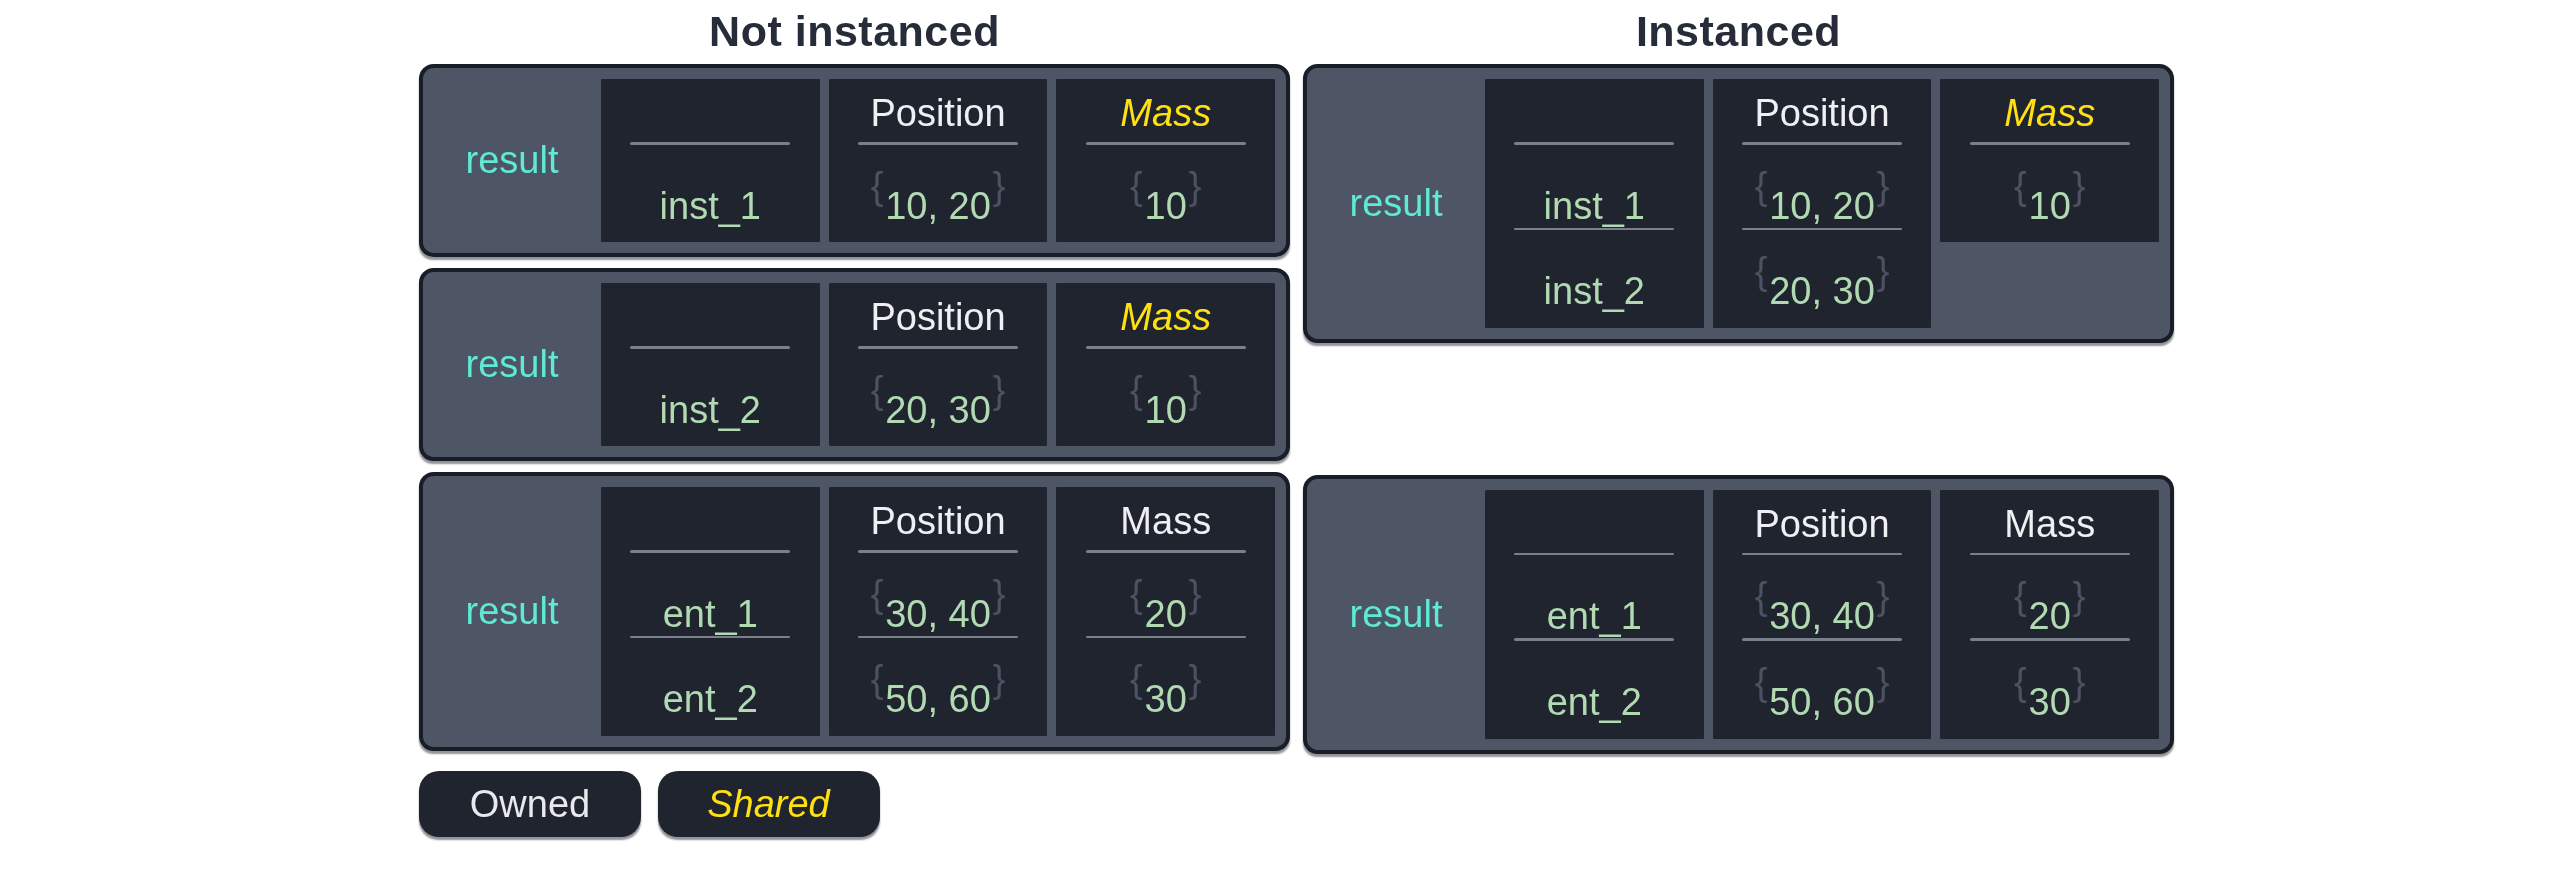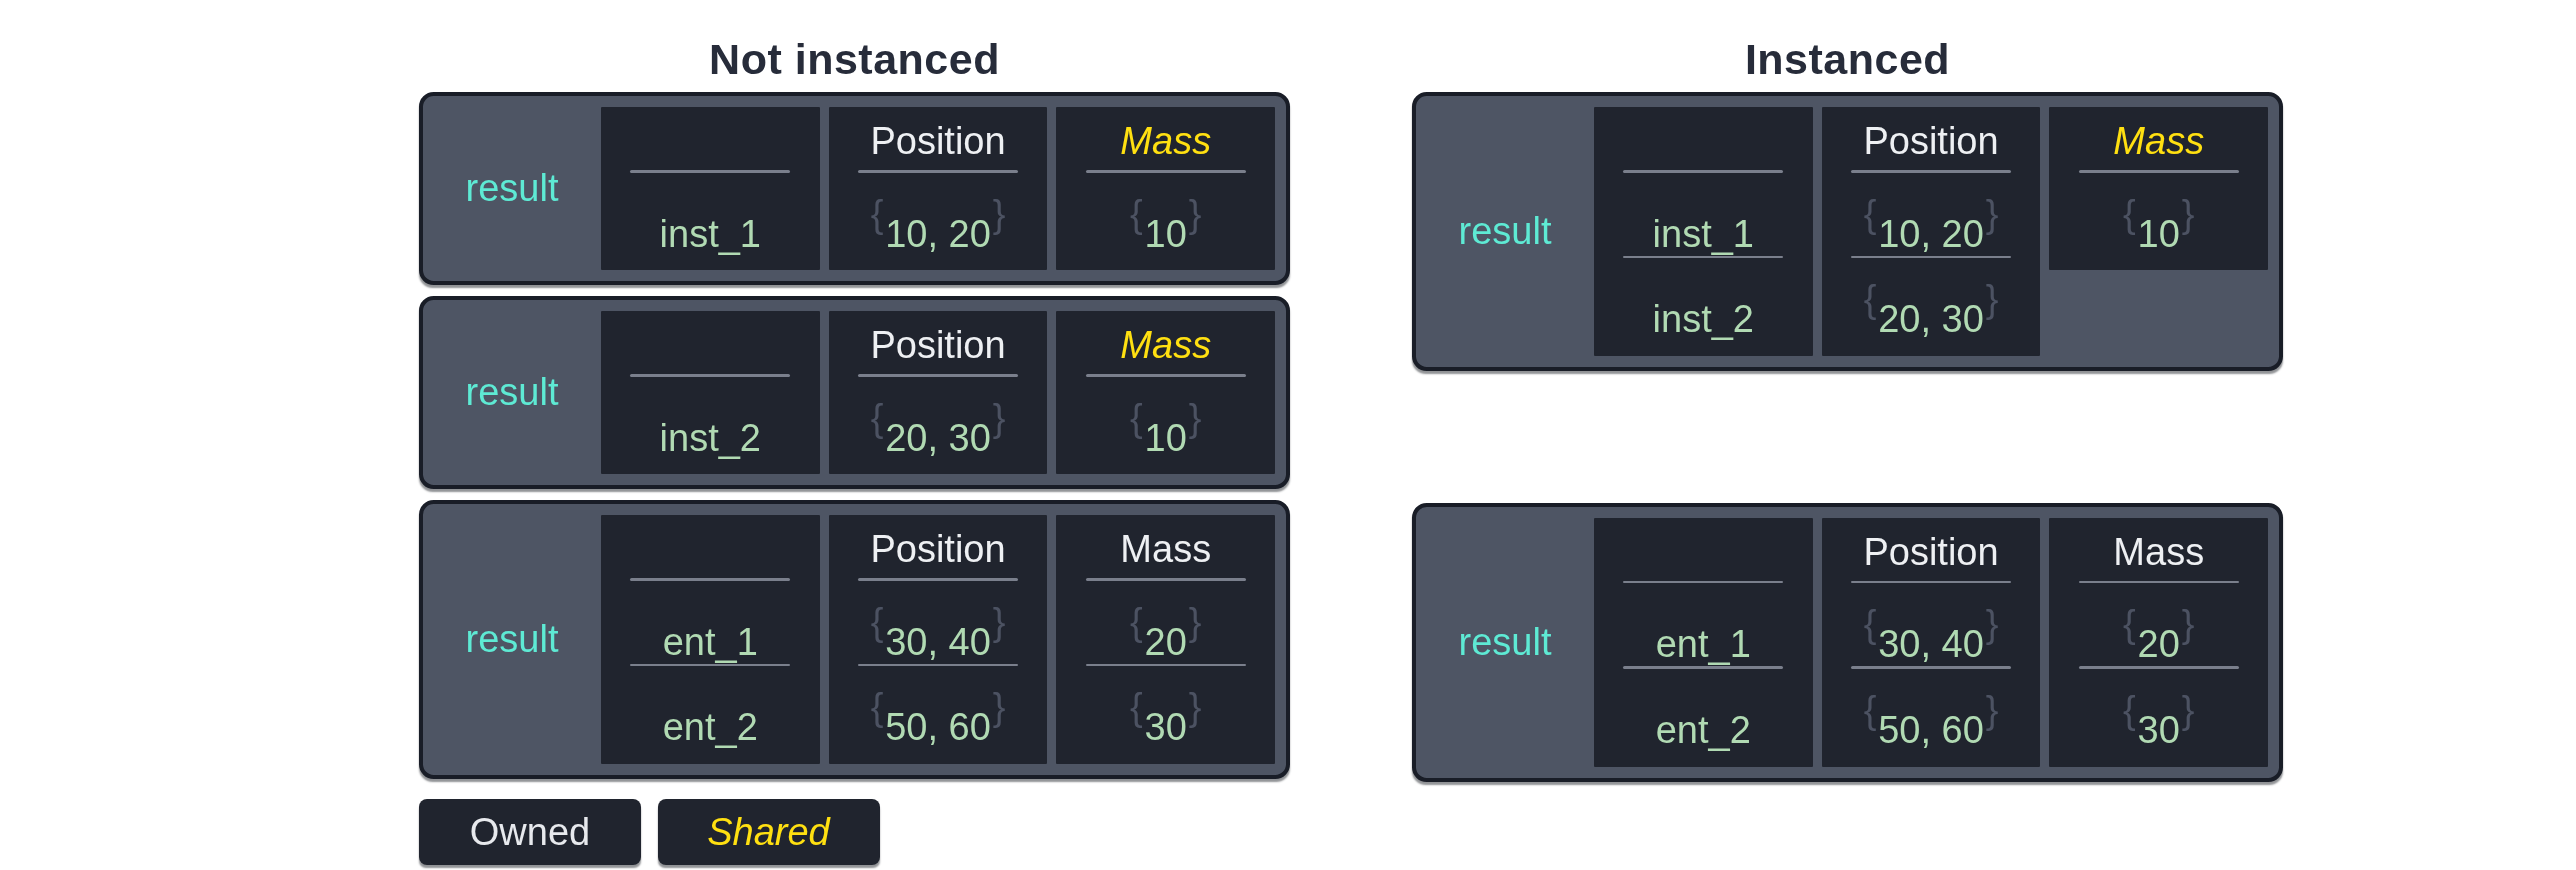--- a/index.html
+++ b/index.html
@@ -6,32 +6,31 @@
   html, body { margin: 0; padding: 0; }
   body {
     width: 2576px; height: 870px;
     background: #ffffff;
     font-family: "Liberation Sans", sans-serif;
     position: relative;
     overflow: hidden;
   }
   .column { position: absolute; top: 3.7px; width: 871px; }
   #section-0 { left: 419px; }
-  #section-1 { left: 1412px; }
+  #section-1 { left: 1303px; }
 
   .section-title {
     text-align: center;
     font-size: 43px;
     font-weight: 700;
     color: #272c3a;
     height: 57px;
     line-height: 55px;
     margin-bottom: 3.7px;
     letter-spacing: 0.5px;
-    margin-top: 28px;
   }
 
   .table {
     display: flex;
     align-items: stretch;
     background: #4e5564;
     border: 4.6px solid #191d27;
     border-radius: 14.7px;
     padding: 11px;
     gap: 11px;
@@ -90,21 +89,21 @@
   }
   .val { color: #b1dab3; margin-top: 40px; }
   .brace { color: #4c5262; padding: 0 1.8px; }
 
   .legend { display: flex; gap: 16.5px; margin-top: 20px; }
   .chip {
     min-width: 222px;
     height: 66px;
     padding: 0 27.5px;
     background: #20242e;
-    border-radius: 8px;
+    border-radius: 20px;
     display: flex;
     align-items: center;
     justify-content: center;
     font-size: 38px;
     box-shadow: 0 3.7px 1.8px -0.9px rgba(12,15,22,0.45);
   }
   .chip.owned { color: #e7e9ed; }
   .chip.shared { color: #ffe011; font-style: italic; }
 </style>
 </head>

